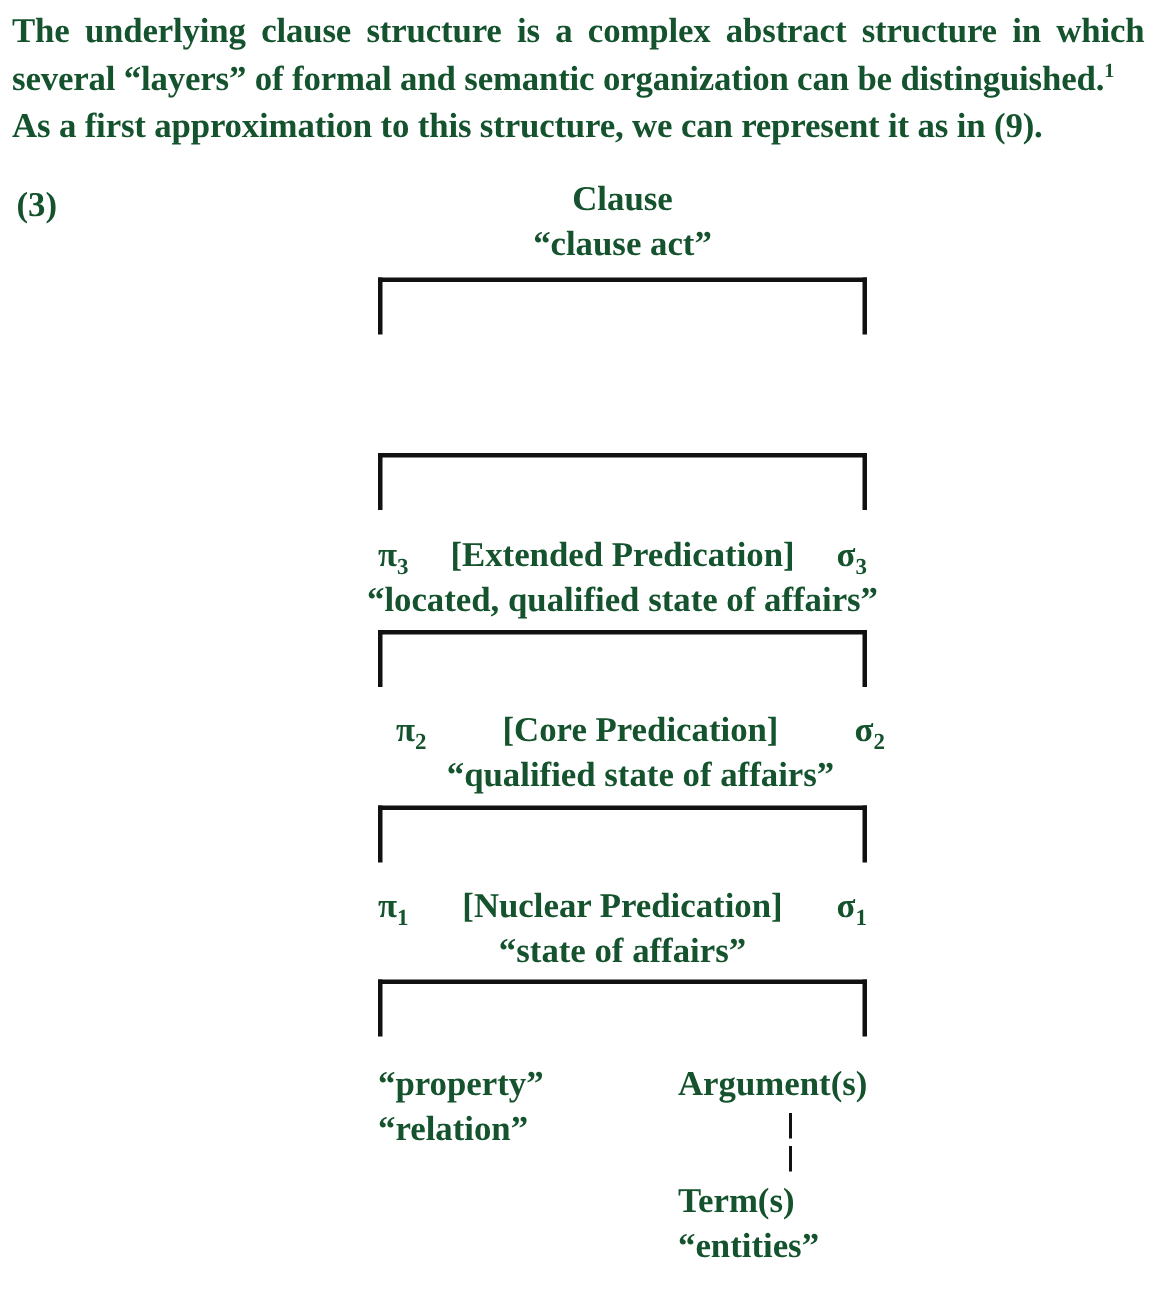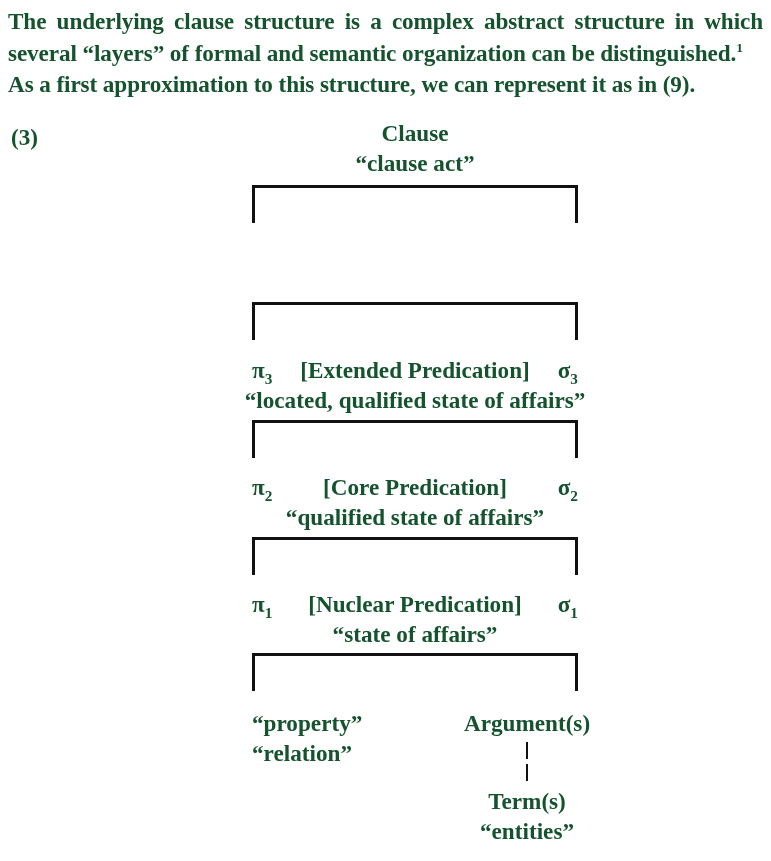--- a/index.html
+++ b/index.html
@@ -151,21 +151,20 @@
     top: 0;
     text-align: left;
     white-space: nowrap;
   }
   #pred-col span { display: block; }
   #arg-col {
     position: absolute;
     left: 200px;
     top: 0;
     width: 150px;
-    text-align: center;
     white-space: nowrap;
   }
   #arg-col span.txt { display: block; }
   .dash {
     display: block;
     width: 0;
     height: 17px;
     margin: 4px auto 5px auto;
     border-left: 2.5px solid #111111;
   }
@@ -199,21 +198,21 @@
       <span class="lvl-head">
         <span class="pi"><span>π</span><sub class="idx">3</sub></span>
         <span class="nm">[Extended Predication]</span>
         <span class="sig"><span>σ</span><sub class="idx">3</sub></span>
       </span>
       <span class="lvl-gloss wide">“located, qualified state of affairs”</span>
     </div>
 
     <div class="bracket" style="top:420px;"></div>
 
-    <div class="lvl-row" style="top:473px;">
+    <div class="lvl-row" style="top:473px;margin-left:12px;">
       <span class="lvl-head">
         <span class="pi"><span>π</span><sub class="idx">2</sub></span>
         <span class="nm">[Core Predication]</span>
         <span class="sig"><span>σ</span><sub class="idx">2</sub></span>
       </span>
       <span class="lvl-gloss">“qualified state of affairs”</span>
     </div>
 
     <div class="bracket" style="top:537px;"></div>
 

